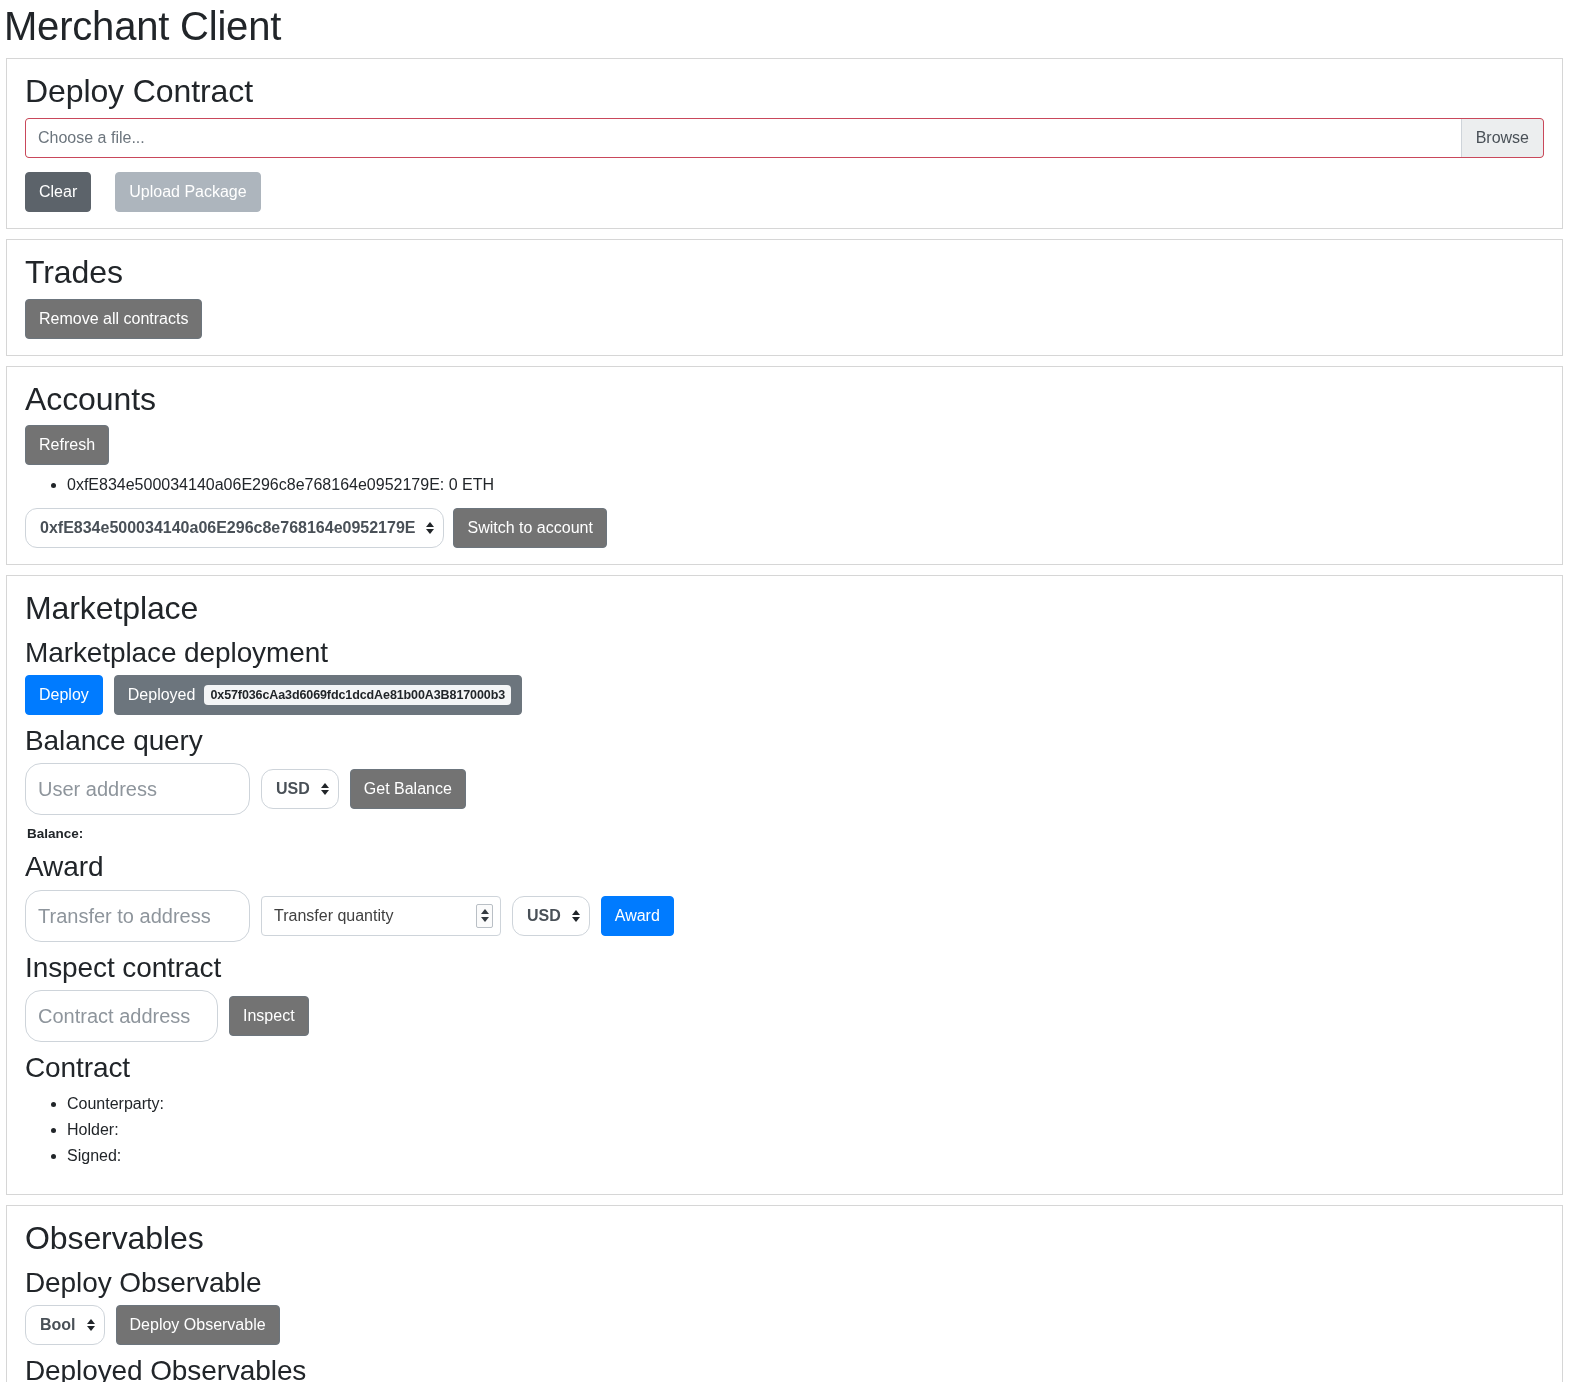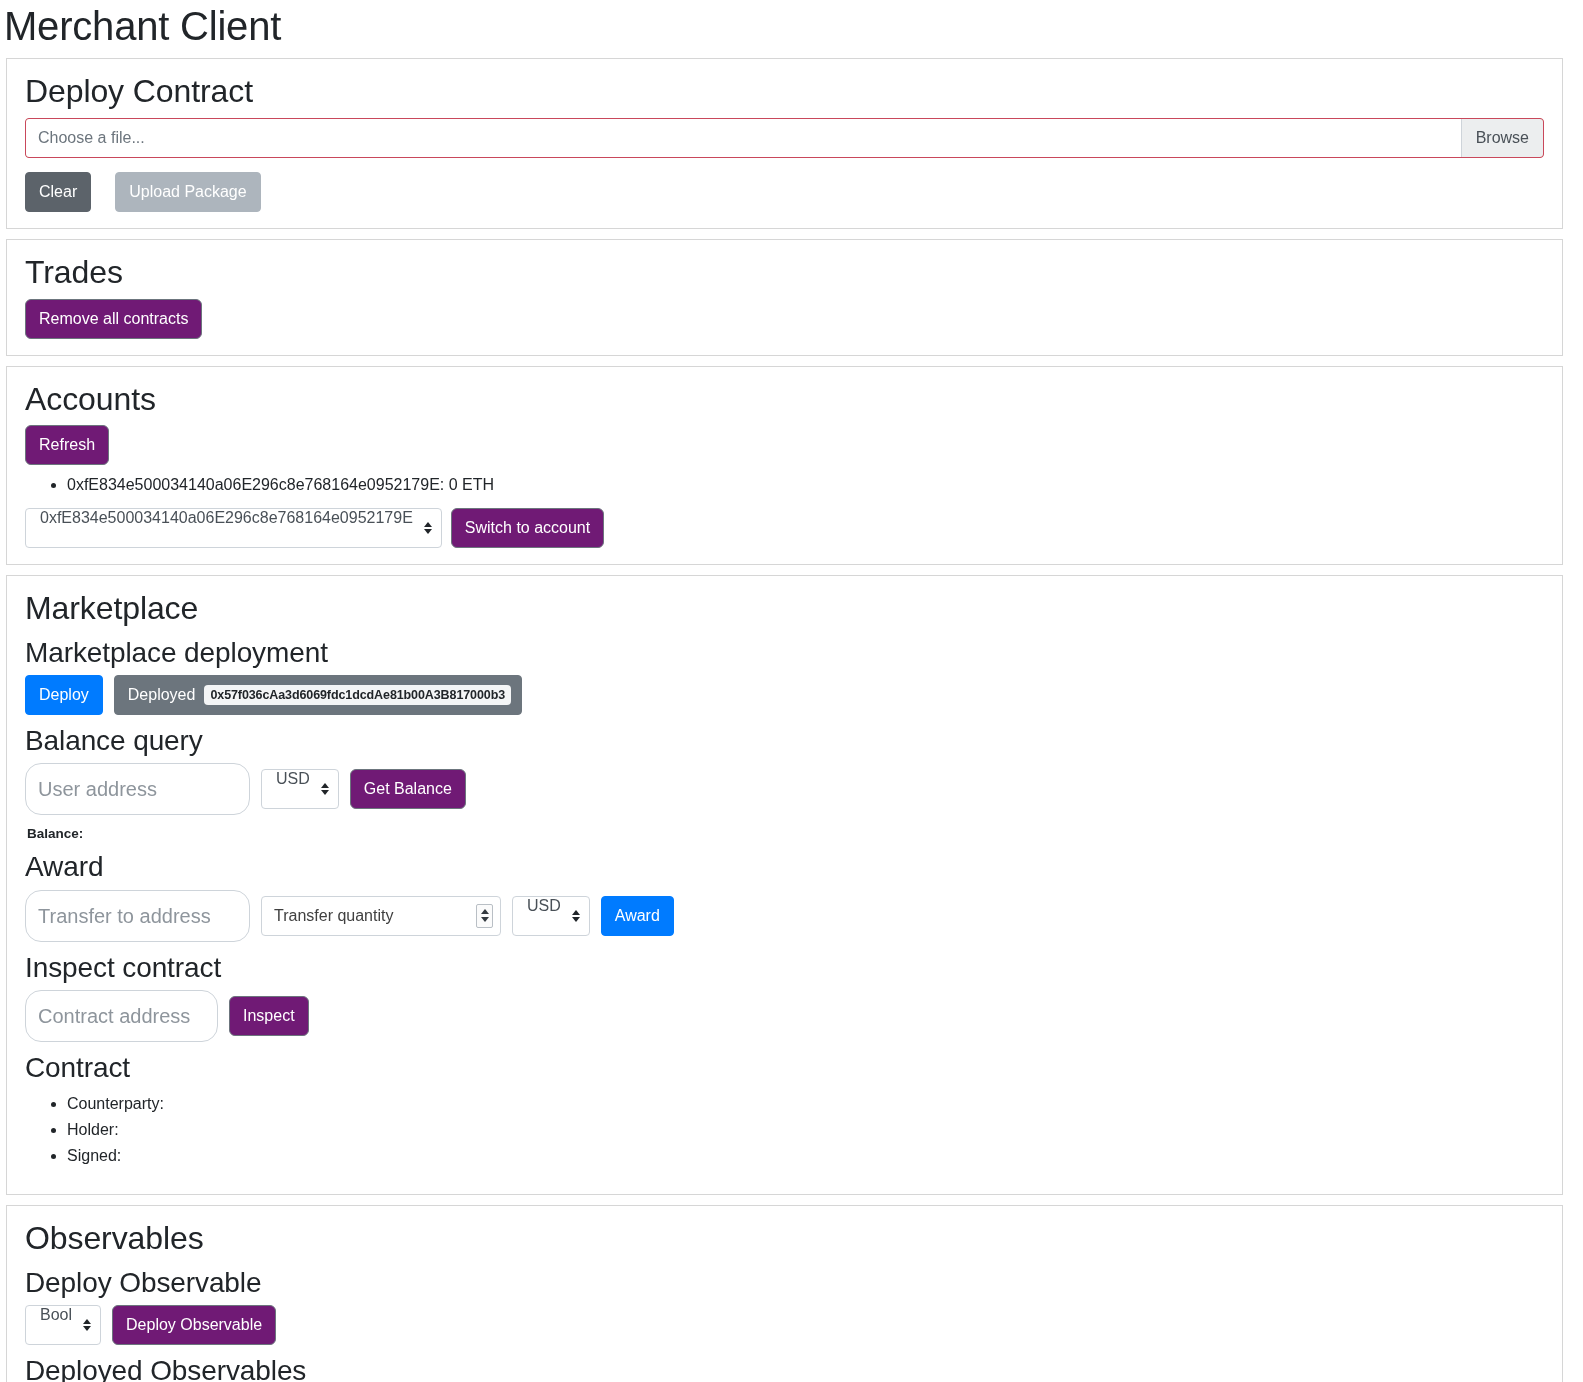--- a/index.html
+++ b/index.html
@@ -65,21 +65,21 @@
     font-size: 16px;
     line-height: 1;
     padding: 11px 13px;
     border: 1px solid transparent;
     border-radius: 4px;
     color: #ffffff;
     cursor: pointer;
     white-space: nowrap;
     vertical-align: middle;
   }
-  .btn-secondary { background: #701a75; border-color: #6c757d; border-radius: 6px; }
+  .btn-secondary { background: #737373; border-color: #6c757d; }
   .btn-secondary-dark { background: #5c636a; border-color: #5c636a; }
   .btn-muted { background: #adb5bd; border-color: #adb5bd; }
   .btn-primary { background: #007bff; border-color: #007bff; }
 
   
   .form-control {
     font-family: inherit;
     font-size: 20px;
     line-height: 1.3;
     padding: 12px 12px;
@@ -134,27 +134,28 @@
     font-size: 16px;
     line-height: 1.55;
     color: #212529;
     margin: 0 0 1px 0;
   }
 
   
   .select-wrap {
     position: relative;
     display: inline-flex;
-    align-items: flex-start;
+    align-items: center;
     border: 1px solid #ced4da;
-    border-radius: 4px;
+    border-radius: 12px;
     background: #ffffff;
     height: 40px;
     padding: 0 28px 0 14px;
     cursor: pointer;
+    font-weight: bold;
   }
   .select-wrap .sel-text {
     font-size: 16px;
     color: #495057;
     white-space: nowrap;
   }
   .sel-arrows {
     position: absolute;
     right: 9px;
     top: 50%;

